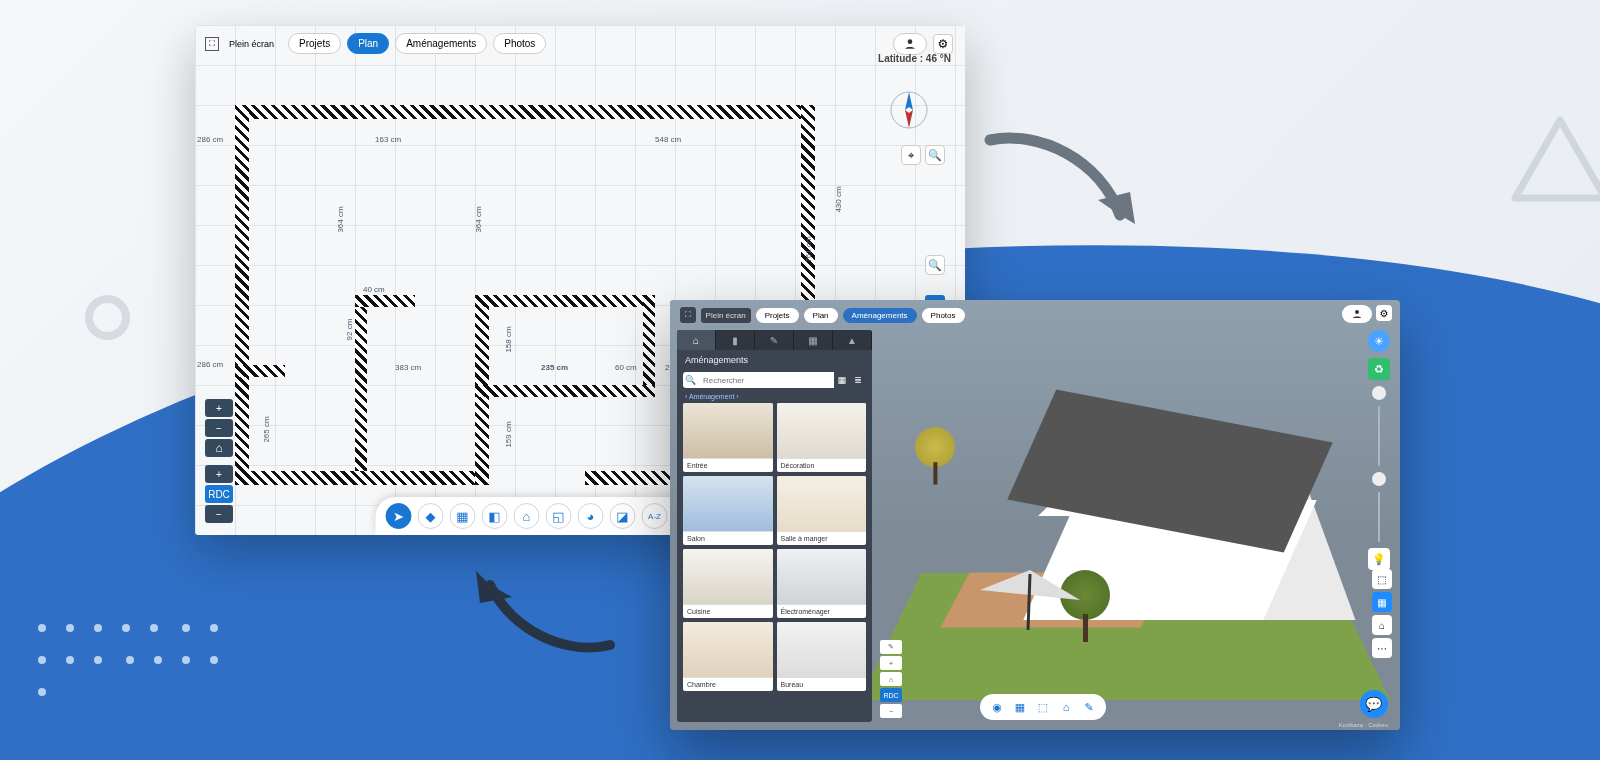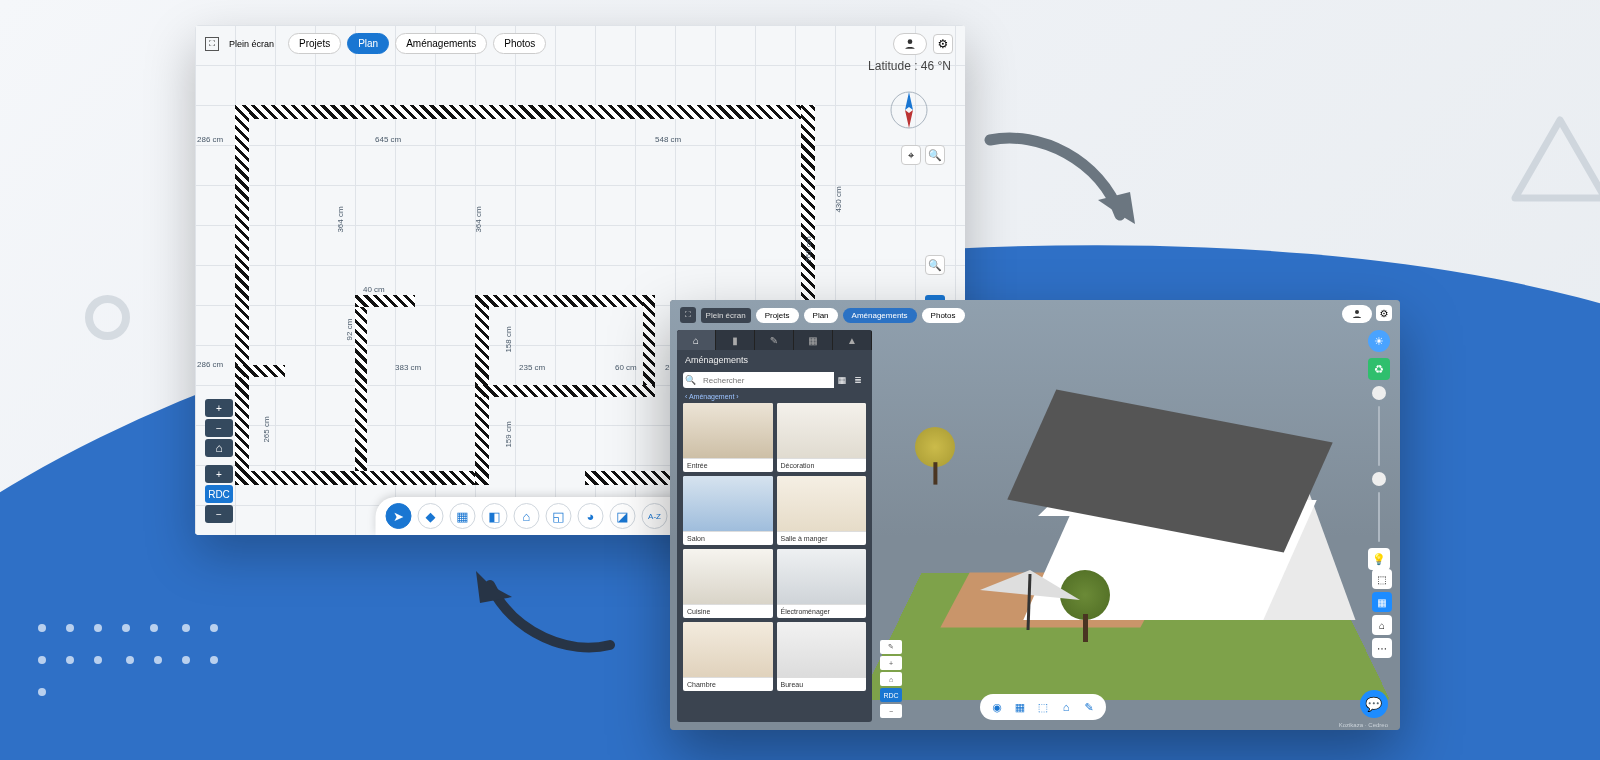--- a/index.html
+++ b/index.html
@@ -35,21 +35,21 @@
   .app1 .tabs { position:absolute; top:8px; left:10px; display:flex; align-items:center; gap:6px; font-size:10px; z-index:4;}
   .pill { background:#fff; border:1px solid #ccc; border-radius:12px; padding:4px 10px; cursor:pointer; }
   .pill.active { background:#1976d2; color:#fff; border-color:#1976d2; }
   .fs-btn { width:14px; height:14px; border:1px solid #555; display:flex; align-items:center; justify-content:center; font-size:8px; margin-right:4px;}
   .fs-lbl { font-size:9px; margin-right:8px; }
 
   .app1 .profile { position:absolute; right:12px; top:8px; display:flex; align-items:center; gap:6px; z-index:4;}
   .avatar { width:34px; height:22px; background:#fff; border:1px solid #ccc; border-radius:12px; display:flex; align-items:center; justify-content:center;}
   .avatar svg{width:14px;height:14px;}
   .gear { width:20px; height:20px; border:1px solid #ccc; border-radius:4px; display:flex; align-items:center; justify-content:center; font-size:12px; background:#fff;}
-  .lat { position:absolute; right:14px; top:34px; font-size:12px; color:#444; z-index:4;}
+  .lat { position:absolute; right:14px; top:28px; font-size:10px; color:#444; z-index:4;font-weight:bold;}
 
   .canvas1 { position:absolute; inset:0;
     background:
       repeating-linear-gradient(#dfe3e8 0 1px, transparent 1px 40px),
       repeating-linear-gradient(90deg,#dfe3e8 0 1px, transparent 1px 40px),
       #f5f7f9;
   }
   .compass { position:absolute; right:35px; top:64px; width:42px; height:42px; }
   .zoomgrp{ position:absolute; right:20px; top:120px; display:flex; gap:4px;}
   .zoomgrp .zb, .zb2{ width:20px;height:20px;background:#fff;border:1px solid #ccc;border-radius:4px;display:flex;align-items:center;justify-content:center;font-size:11px;}
@@ -225,30 +225,30 @@
     <div class="wall" style="left:240px;top:220px;width:180px;height:12px;"></div>
     <div class="wall" style="left:408px;top:220px;width:12px;height:100px;"></div>
     <div class="wall" style="left:240px;top:310px;width:180px;height:12px;"></div>
     <div class="wall" style="left:120px;top:220px;width:12px;height:176px;"></div>
     <div class="wall" style="left:120px;top:220px;width:60px;height:12px;"></div>
     <div class="wall" style="left:0;top:290px;width:50px;height:12px;"></div>
     <div class="wall" style="left:350px;top:396px;width:230px;height:14px;"></div>
     <div class="wall" style="left:566px;top:280px;width:14px;height:130px;"></div>
 
     <span class="dim" style="left:-38px;top:60px;">286 cm</span>
-    <span class="dim" style="left:140px;top:60px;">645 cm</span>
+    <span class="dim" style="left:140px;top:60px;">163 cm</span>
     <span class="dim" style="left:420px;top:60px;">548 cm</span>
     <span class="dim" style="left:92px;top:140px;transform:rotate(-90deg);">364 cm</span>
     <span class="dim" style="left:230px;top:140px;transform:rotate(-90deg);">364 cm</span>
     <span class="dim" style="left:560px;top:170px;transform:rotate(-90deg);">761 cm</span>
     <span class="dim" style="left:590px;top:120px;transform:rotate(-90deg);">430 cm</span>
     <span class="dim" style="left:-38px;top:285px;">286 cm</span>
     <span class="dim" style="left:104px;top:250px;transform:rotate(-90deg);">92 cm</span>
     <span class="dim" style="left:160px;top:288px;">383 cm</span>
-    <span class="dim" style="left:284px;top:288px;">235 cm</span>
+    <span class="dim" style="left:306px;top:288px;font-weight:bold;">235 cm</span>
     <span class="dim" style="left:380px;top:288px;">60 cm</span>
     <span class="dim" style="left:430px;top:288px;">264 cm</span>
     <span class="dim" style="left:260px;top:260px;transform:rotate(-90deg);">158 cm</span>
     <span class="dim" style="left:260px;top:355px;transform:rotate(-90deg);">159 cm</span>
     <span class="dim" style="left:18px;top:350px;transform:rotate(-90deg);">265 cm</span>
     <span class="dim" style="left:128px;top:210px;">40 cm</span>
   </div>
 
   <div class="tooldock">
     <span class="t active">➤</span>

